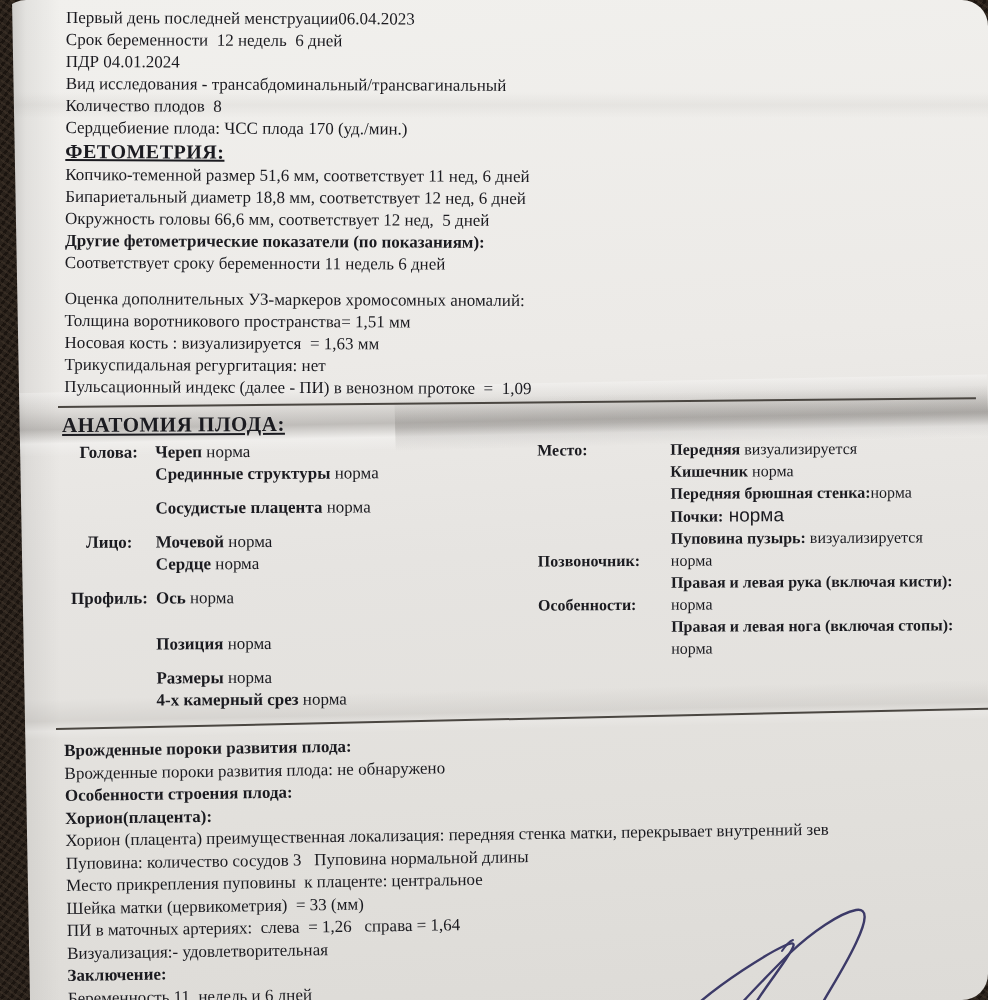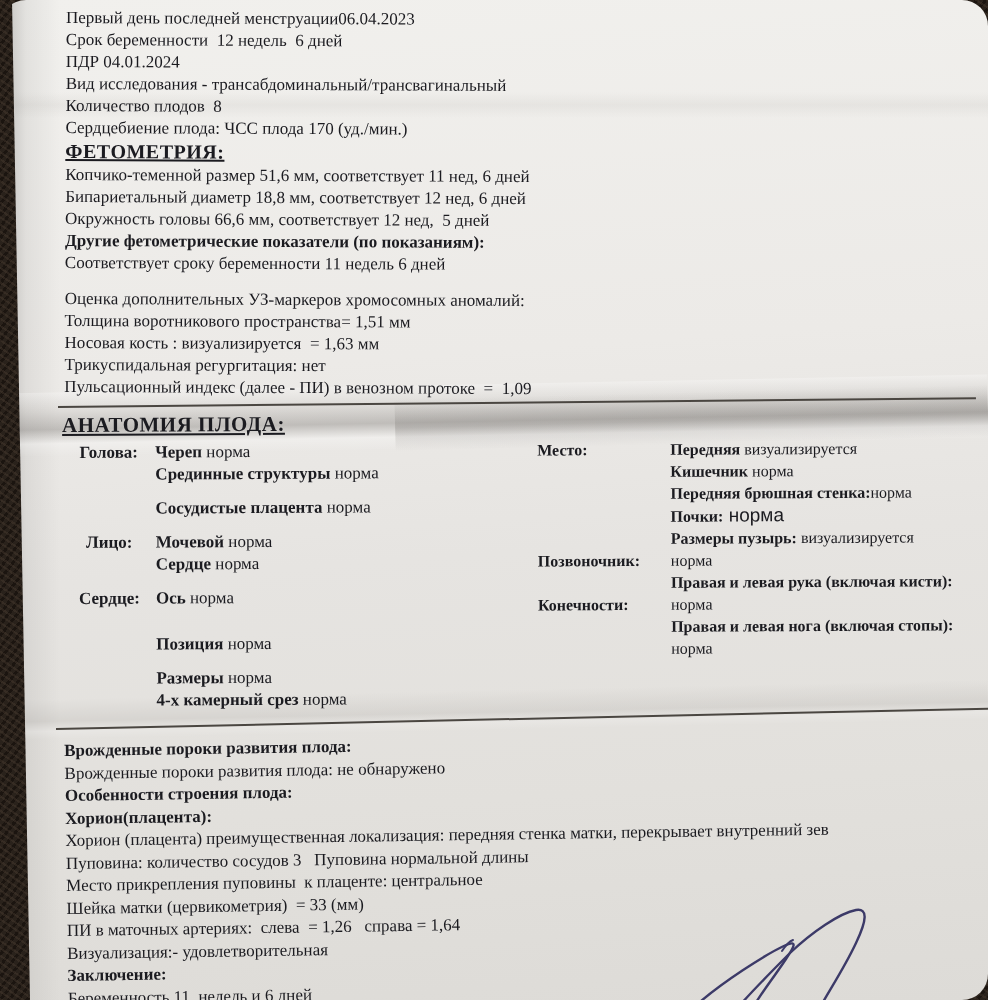--- a/index.html
+++ b/index.html
@@ -112,37 +112,37 @@
       <div class="anatomy-body">
         <div class="col col-left">
             <div class="line"><span class="lab">Голова:</span><b>Череп</b><span> норма</span></div>
             <div class="line"><span class="lab"></span><b>Срединные структуры</b><span> норма</span></div>
             <div class="line blank">&nbsp;</div>
             <div class="line"><span class="lab"></span><b>Сосудистые плацента</b><span> норма</span></div>
             <div class="line blank">&nbsp;</div>
             <div class="line"><span class="lab">Лицо:</span><b>Мочевой</b><span> норма</span></div>
             <div class="line"><span class="lab"></span><b>Сердце</b><span> норма</span></div>
             <div class="line blank">&nbsp;</div>
-            <div class="line"><span class="lab">Сердце:</span><b>Ось</b><span> норма</span></div>
+            <div class="line"><span class="lab">Профиль:</span><b>Ось</b><span> норма</span></div>
             <div class="line blank">&nbsp;</div>
             <div class="line blank">&nbsp;</div>
             <div class="line"><span class="lab"></span><b>Позиция</b><span> норма</span></div>
             <div class="line blank">&nbsp;</div>
             <div class="line"><span class="lab"></span><b>Размеры</b><span> норма</span></div>
             <div class="line"><span class="lab"></span><b>4-х камерный срез</b><span> норма</span></div>
           </div>
         <div class="col col-right">
             <div class="line"><span class="lab">Место:</span><b>Передняя</b><span> визуализируется</span></div>
             <div class="line"><span class="lab"></span><b>Кишечник</b><span> норма</span></div>
             <div class="line"><span class="lab"></span><b>Передняя брюшная стенка:</b><span>норма</span></div>
             <div class="line"><span class="lab"></span><b>Почки:</b><span class="big"> норма</span></div>
-            <div class="line"><span class="lab"></span><b>Размеры пузырь:</b><span> визуализируется</span></div>
+            <div class="line"><span class="lab"></span><b>Пуповина пузырь:</b><span> визуализируется</span></div>
             <div class="line"><span class="lab">Позвоночник:</span><span>норма</span></div>
             <div class="line"><span class="lab"></span><b>Правая и левая рука (включая кисти):</b></div>
-            <div class="line"><span class="lab">Конечности:</span><span>норма</span></div>
+            <div class="line"><span class="lab">Особенности:</span><span>норма</span></div>
             <div class="line"><span class="lab"></span><b>Правая и левая нога (включая стопы):</b></div>
             <div class="line"><span class="lab"></span><span>норма</span></div>
           </div>
       </div>
     </div>
 
     <div class="rule rule2"></div>
 
     <div class="bottom">
         <div class="line bold"><span>Врожденные пороки развития плода:</span></div>

